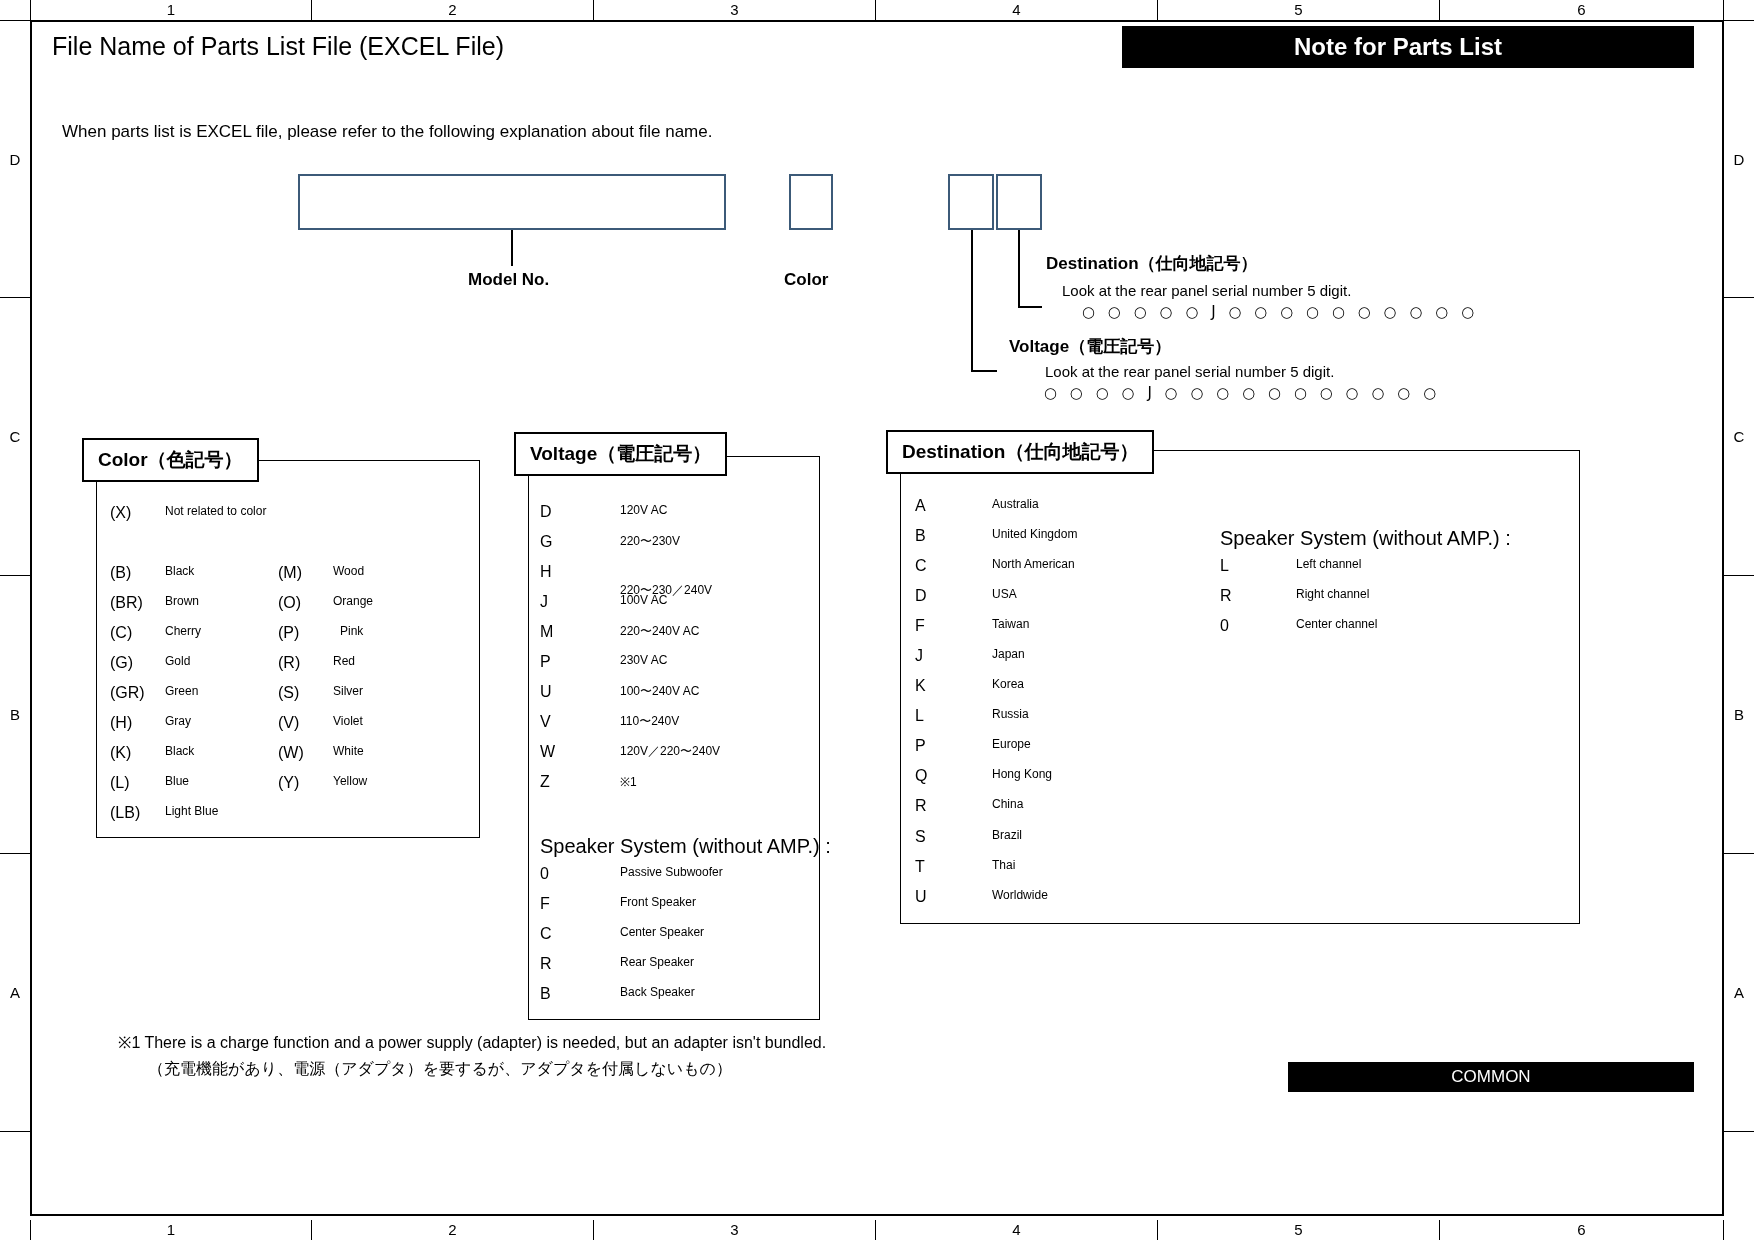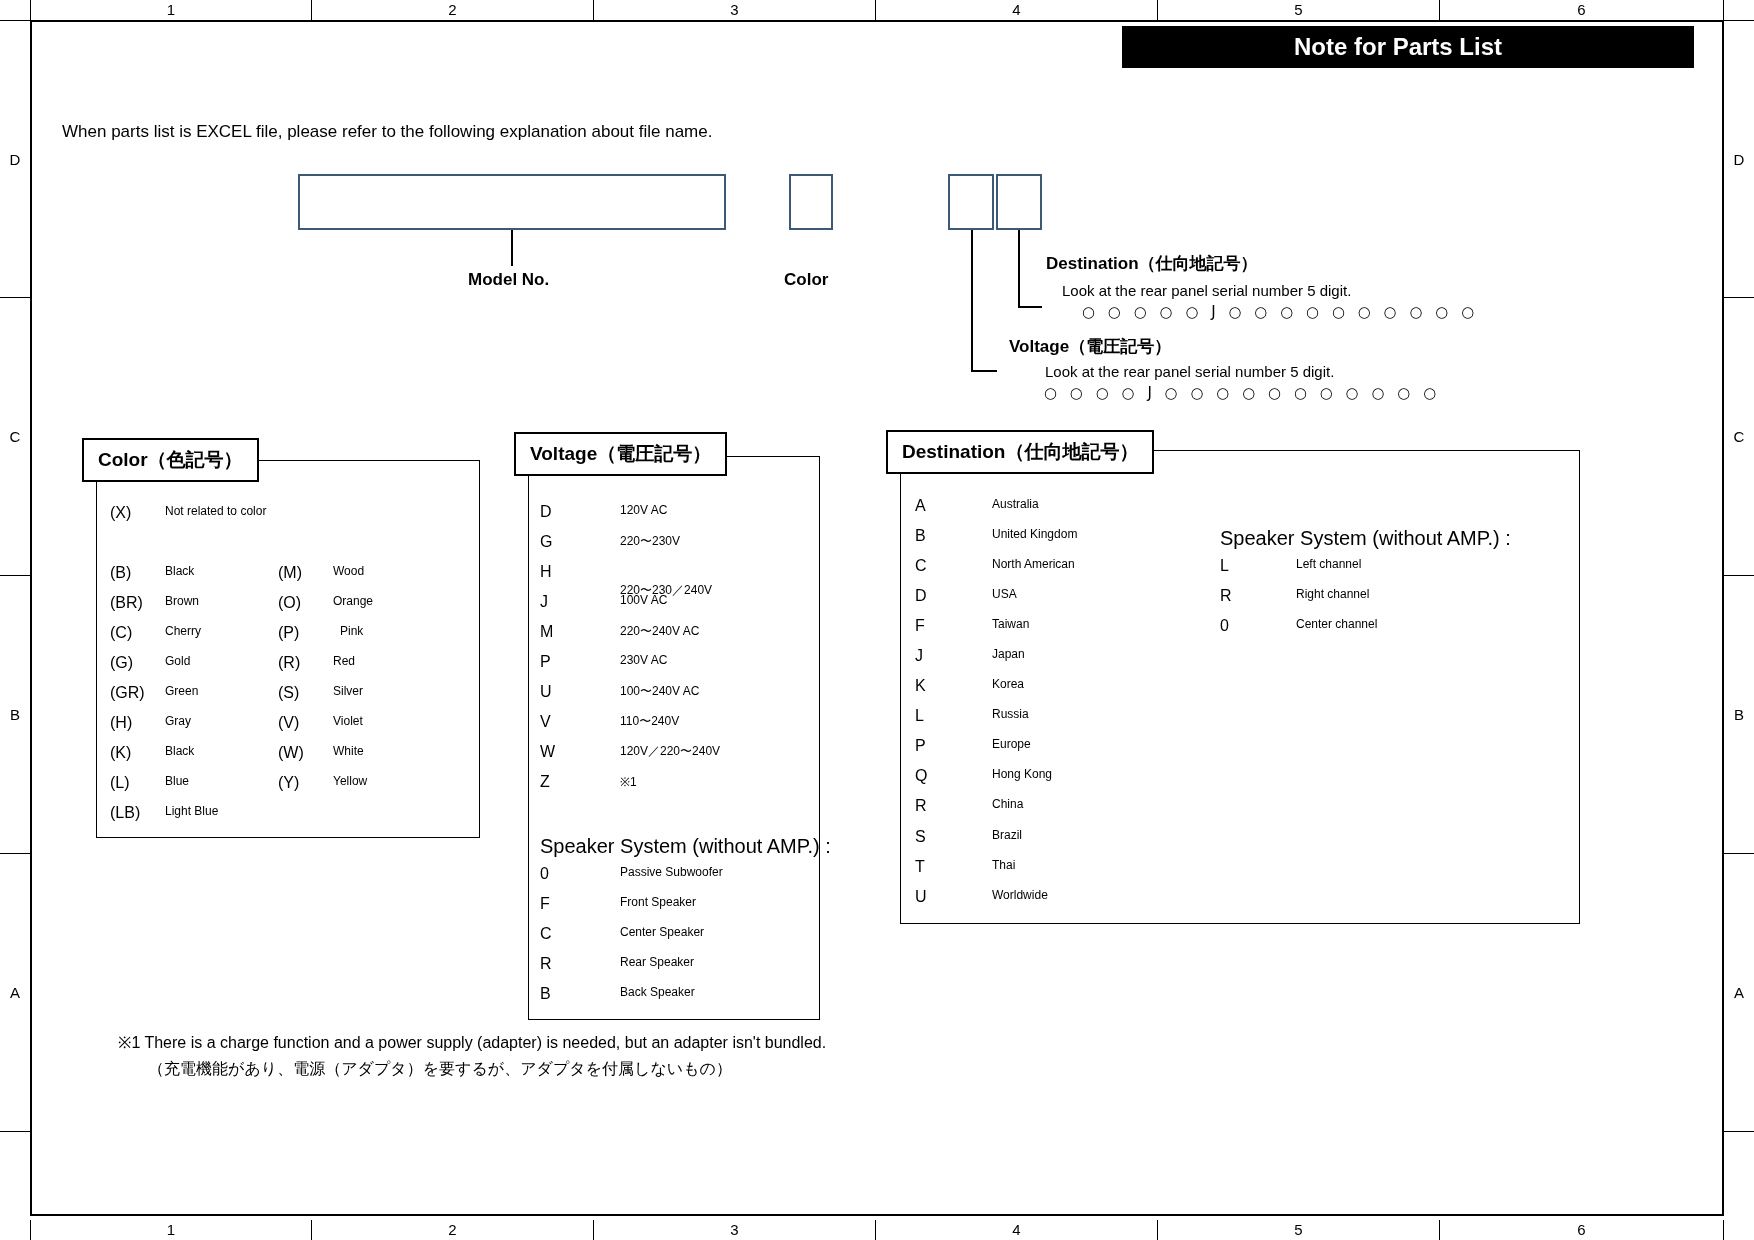--- a/index.html
+++ b/index.html
@@ -142,20 +142,21 @@
   </div>
   <div class="ruler-side right">
     <div class="side-cell first" style="top:20px;height:278px;">D</div>
     <div class="side-cell" style="top:298px;height:278px;">C</div>
     <div class="side-cell" style="top:576px;height:278px;">B</div>
     <div class="side-cell" style="top:854px;height:278px;">A</div>
   </div>
 
   <div class="inner-frame"></div>
 
+  <div class="doc-title">File Name of Parts List File (EXCEL File)</div>
   <div class="note-banner">Note for Parts List</div>
   <div class="intro">When parts list is EXCEL file, please refer to the following explanation about file name.</div>
 
 
   <div class="box box-model"></div>
   <div class="box box-color"></div>
   <div class="box box-volt"></div>
   <div class="box box-dest"></div>
 
   <div class="lead" style="left:511px;top:230px;width:2px;height:36px;"></div>
@@ -291,14 +292,15 @@
   <div class="code" style="left:1220px;top:587px;">R</div>
   <div class="val" style="left:1296px;top:587px;">Right channel</div>
   <div class="code" style="left:1220px;top:617px;">0</div>
   <div class="val" style="left:1296px;top:617px;">Center channel</div>
 
   <div class="footnote">
     <div>※1   There is a charge function and a power supply (adapter) is needed, but an adapter isn't bundled.</div>
     <div style="padding-left:30px;">（充電機能があり、電源（アダプタ）を要するが、アダプタを付属しないもの）</div>
   </div>
 
+  <div class="common">COMMON</div>
 
 </div>
 
 </body></html>

